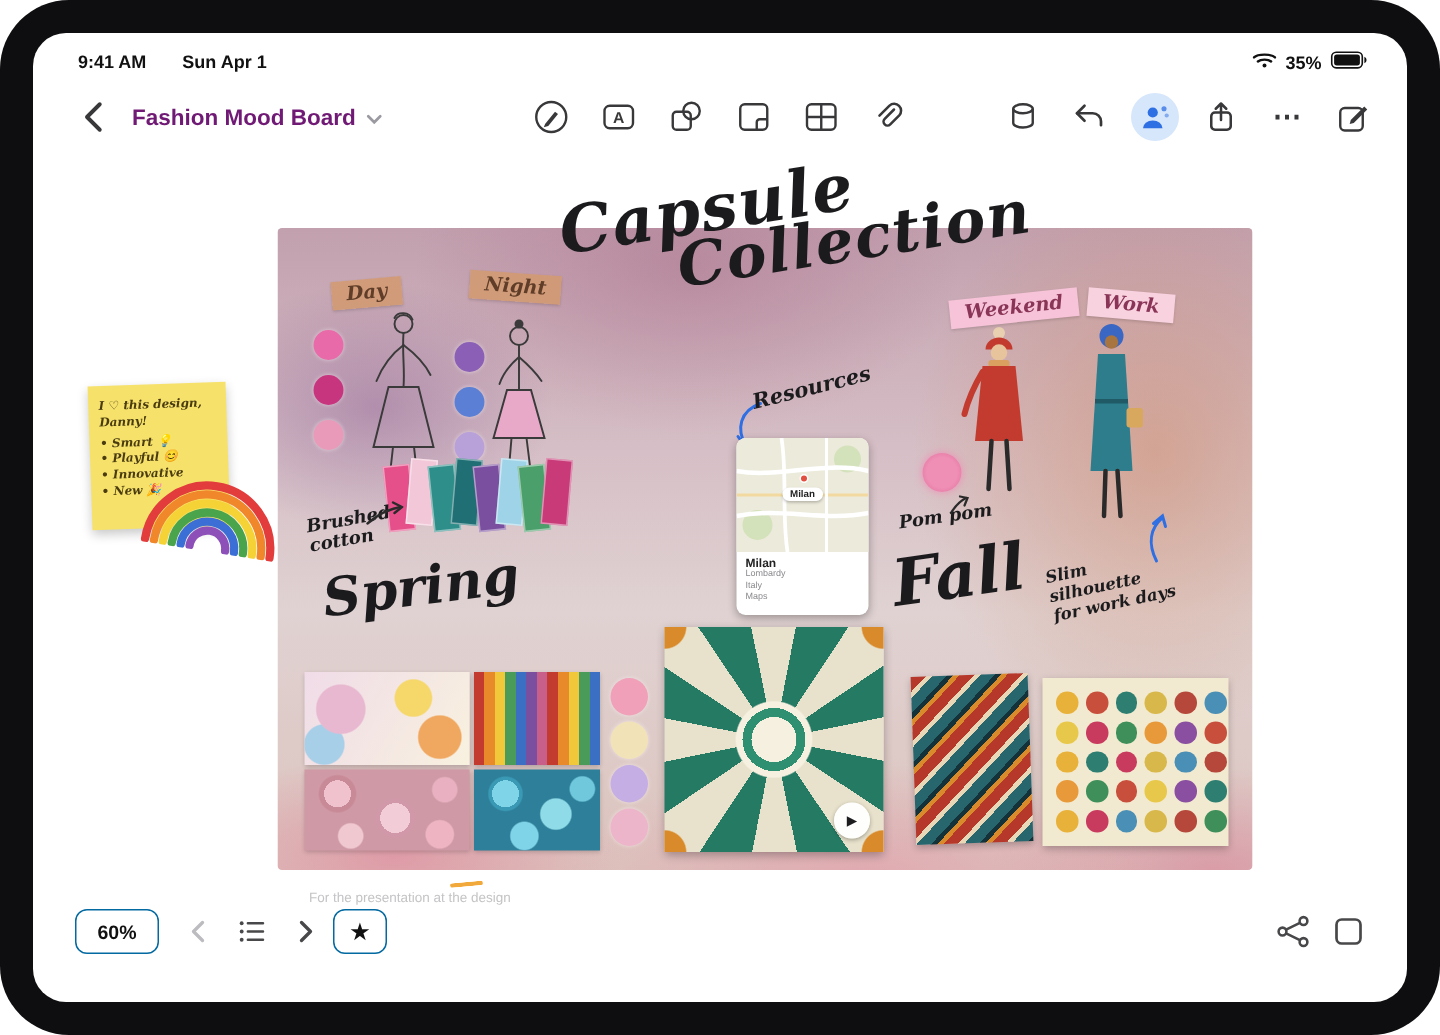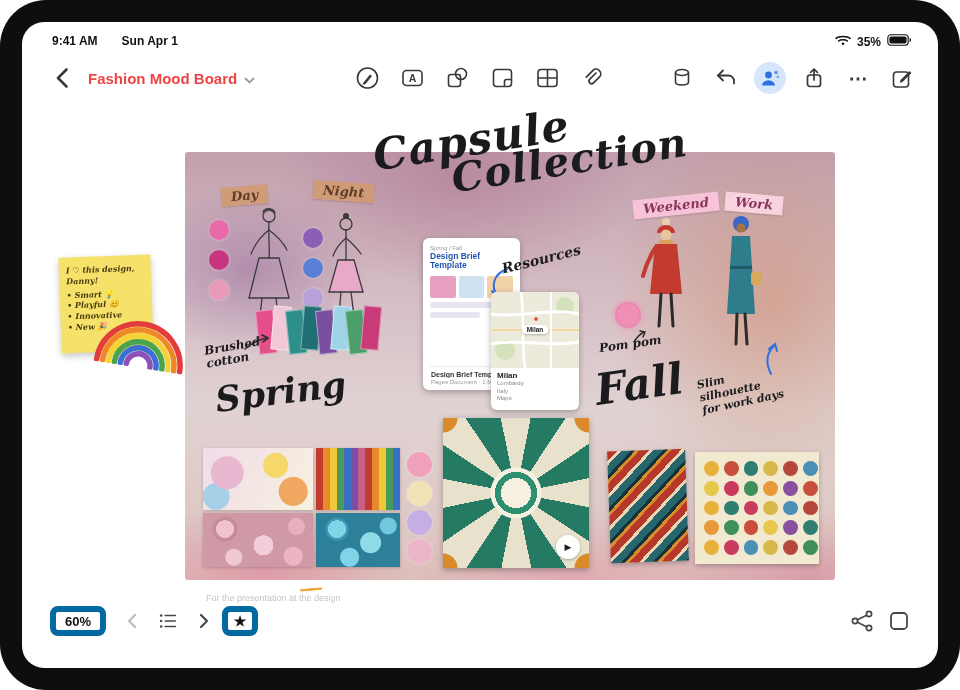--- a/index.html
+++ b/index.html
@@ -13,21 +13,21 @@
   
   .statusbar { position: absolute; top: 12px; left: 0; right: 0; height: 16px; }
   .sb-left { position: absolute; left: 30px; top: 0; display: flex; gap: 24px;
              font-size: 12px; font-weight: 700; color: #111; }
   .sb-right { position: absolute; right: 26px; top: 0; display: flex; align-items: center;
               gap: 6px; font-size: 12px; font-weight: 600; color: #111; }
 
   
   .toolbar { position: absolute; top: 36px; left: 0; right: 0; height: 40px; }
   .tb-left { position: absolute; left: 24px; top: 0; height: 40px; display: flex; align-items: center; gap: 10px; }
-  .doc-title { display: flex; align-items: center; gap: 7px; font-size: 15px; font-weight: 700; color: #ef4444;
+  .doc-title { display: flex; align-items: center; gap: 7px; font-size: 15px; font-weight: 700; color: #701a75;
                background: none; border: none; }
   .tb-center { position: absolute; left: 50%; transform: translateX(-50%); top: 0; height: 40px;
                display: flex; align-items: center; gap: 13px; }
   .tb-right { position: absolute; right: 20px; top: 0; height: 40px; display: flex; align-items: center; gap: 12px; }
   .icon-btn { width: 32px; height: 32px; border: none; background: transparent; border-radius: 50%;
               display: flex; align-items: center; justify-content: center; padding: 0; color: var(--icon); }
   .icon-btn.active { background: var(--accentbg); }
   .more-glyph { font-size: 19px; font-weight: 700; color: var(--icon); line-height: 1; }
 
   
@@ -166,21 +166,21 @@
     font-family: "DejaVu Serif", serif; font-style: italic; font-size: 8px; font-weight: 600;
     color: #4a3c10; line-height: 1.35; }
   .sticky .items { margin-top: 3px; }
   .rainbow { position: absolute; left: 74px; top: 288px; transform: rotate(9deg); z-index: 5; }
 
   .caption { position: absolute; left: 184px; top: 571px; font-size: 9px; color: #c4c4c6; }
   .pen-mark { position: absolute; left: 278px; top: 566px; width: 22px; height: 0;
     border-bottom: 3px solid #f2a93b; transform: rotate(-5deg); border-radius: 2px; }
 
   
-  .pill-btn { position: absolute; top: 584px; height: 30px; border: 6px solid #0369a1; border-radius: 8px;
+  .pill-btn { position: absolute; top: 584px; height: 30px; border: 1px solid #0369a1; border-radius: 8px;
     background: #fff; display: flex; align-items: center; justify-content: center;
     font-size: 13px; font-weight: 600; color: #111; }
   .zoom-btn { left: 28px; width: 56px; }
   .star-btn { left: 200px; width: 36px; font-size: 14px; }
   .nav-btn { position: absolute; top: 585px; width: 28px; height: 28px; border: none; background: transparent;
     display: flex; align-items: center; justify-content: center; }
   .nav-prev { left: 96px; }  .nav-list { left: 132px; }  .nav-next { left: 168px; }
   .br-btn { position: absolute; top: 585px; width: 28px; height: 28px; border: none; background: transparent;
     display: flex; align-items: center; justify-content: center; }
   .connect-btn { right: 62px; }  .frame-btn { right: 25px; }
@@ -364,35 +364,20 @@
         <div>Brushed</div>
         <div>cotton</div>
       </div>
       <svg class="sketch-arrow" style="left:58px; top:180px;" width="26" height="20" viewBox="0 0 26 20" fill="none" stroke="#2a2a2a" stroke-width="1.6" stroke-linecap="round">
         <path d="M2 17 C10 10 18 7 24 6"></path>
           <path d="M19 3 L25 6 L20 10"></path>
       </svg>
 
       <div class="note hand spring-text">Spring</div>
 
-      <div class="brief-card">
-        <div class="brief-eyebrow">Spring / Fall</div>
-        <div class="brief-title">Design Brief Template</div>
-        <div class="brief-thumbs">
-          <div style="background:#e8a0c0"></div>
-            <div style="background:#cfe2f2"></div>
-            <div style="background:#f2d2a8"></div>
-        </div>
-        <div class="brief-bar"></div>
-        <div class="brief-bar short"></div>
-        <div class="brief-footer">
-          <div class="brief-file">Design Brief Template</div>
-          <div class="brief-meta">Pages Document · 1 MB</div>
-        </div>
-      </div>
 
       <div class="note hand note-resources">Resources</div>
       <svg class="sketch-arrow" style="left:300px; top:114px;" width="26" height="36" viewBox="0 0 26 36" fill="none" stroke="var(--accent)" stroke-width="2" stroke-linecap="round">
         <path d="M22 3 C8 8 6 20 12 31"></path>
           <path d="M7 25 L12 32 L17 27"></path>
       </svg>
 
       <div class="map-card">
         <div class="map-area">
           <svg width="88" height="76" viewBox="0 0 88 76">

